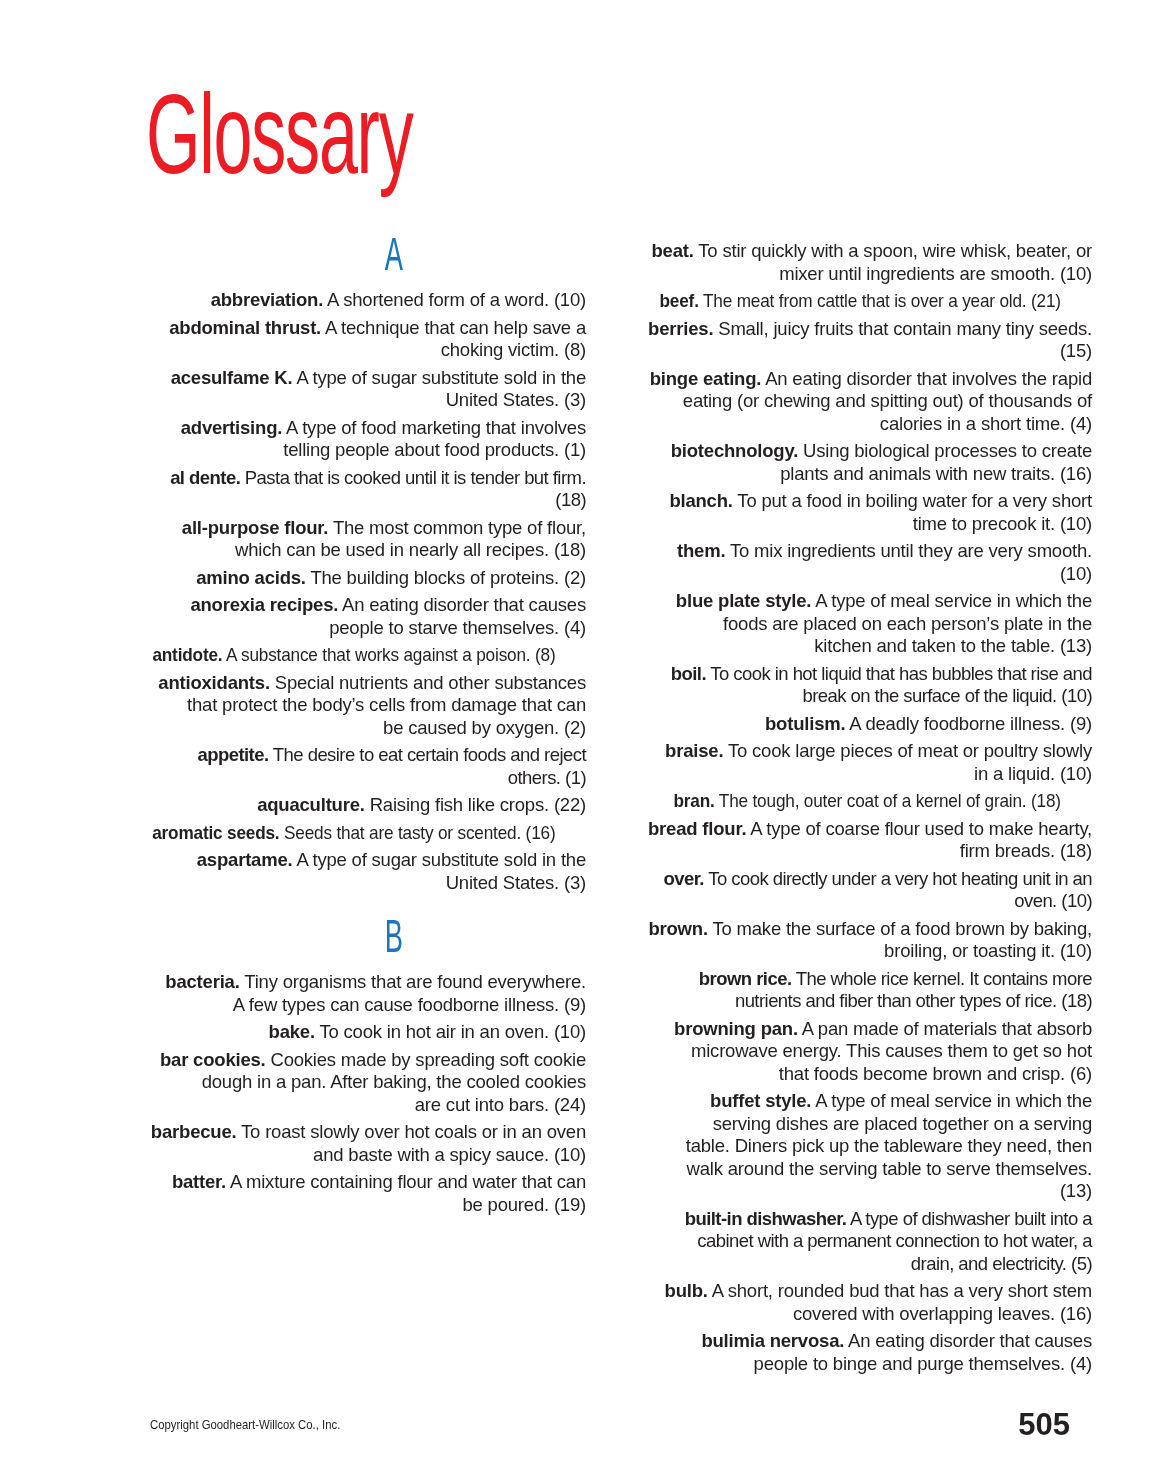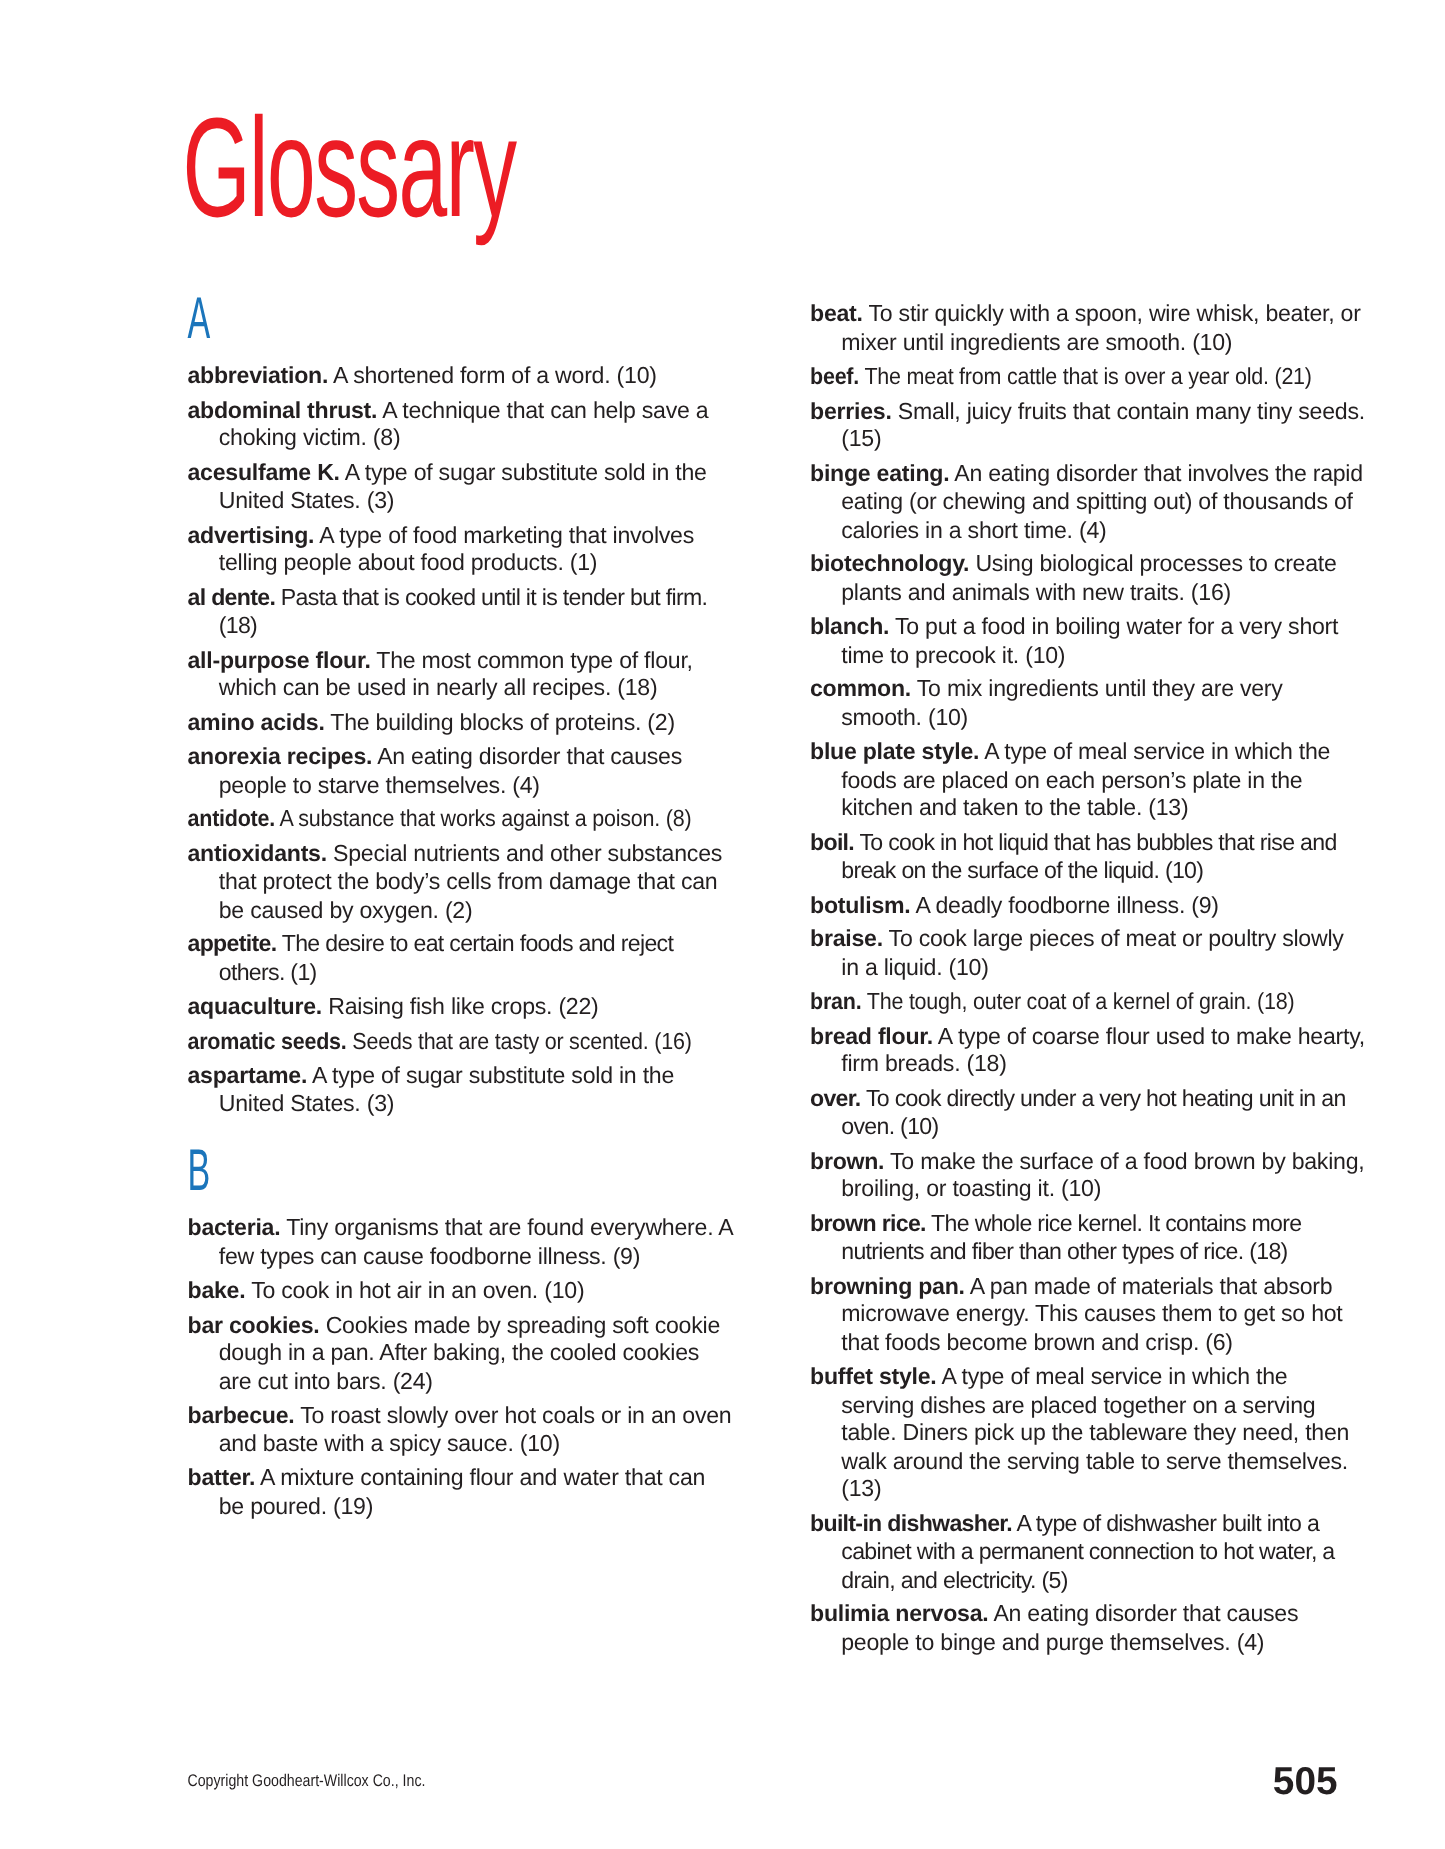--- a/index.html
+++ b/index.html
@@ -4,21 +4,21 @@
 <style>
   html, body { margin: 0; padding: 0; }
   body {
     width: 1156px; height: 1479px;
     background: #ffffff;
     position: relative;
     font-family: "Liberation Sans", "DejaVu Sans", sans-serif;
     color: var(--text, #231F20);
     overflow: hidden;
   }
-  .page { position: absolute; inset: 0; }
+  .page { position: absolute; inset: 0; text-align: right; }
 
   .page-title {
     position: absolute;
     left: 146px; top: 78px;
     font-size: 113px;
     line-height: 1;
     font-weight: 400;
     color: var(--red, #EC1C24);
     transform: scaleX(0.62);
     transform-origin: left top;
@@ -106,31 +106,32 @@
       <p class="entry"><b class="term">barbecue.</b><span> To roast slowly over hot coals or in an oven and baste with a spicy sauce. (10)</span></p>
       <p class="entry"><b class="term">batter.</b><span> A mixture containing flour and water that can be poured. (19)</span></p>
     </div>
   <div class="col col-right" id="col-right">
       <p class="entry"><b class="term">beat.</b><span> To stir quickly with a spoon, wire whisk, beater, or mixer until ingredients are smooth. (10)</span></p>
       <p class="entry condensed"><b class="term">beef.</b><span> The meat from cattle that is over a year old. (21)</span></p>
       <p class="entry"><b class="term">berries.</b><span> Small, juicy fruits that contain many tiny seeds. (15)</span></p>
       <p class="entry"><b class="term">binge eating.</b><span> An eating disorder that involves the rapid eating (or chewing and spitting out) of thousands of calories in a short time. (4)</span></p>
       <p class="entry"><b class="term">biotechnology.</b><span> Using biological processes to create plants and animals with new traits. (16)</span></p>
       <p class="entry"><b class="term">blanch.</b><span> To put a food in boiling water for a very short time to precook it. (10)</span></p>
-      <p class="entry"><b class="term">common.</b><span> To mix ingredients until they are very smooth. (10)</span></p>
+      <p class="entry"><b class="term">them.</b><span> To mix ingredients until they are very smooth. (10)</span></p>
       <p class="entry"><b class="term">blue plate style.</b><span> A type of meal service in which the foods are placed on each person’s plate in the kitchen and taken to the table. (13)</span></p>
       <p class="entry tight"><b class="term">boil.</b><span> To cook in hot liquid that has bubbles that rise and break on the surface of the liquid. (10)</span></p>
       <p class="entry"><b class="term">botulism.</b><span> A deadly foodborne illness. (9)</span></p>
       <p class="entry"><b class="term">braise.</b><span> To cook large pieces of meat or poultry slowly in a liquid. (10)</span></p>
       <p class="entry condensed"><b class="term">bran.</b><span> The tough, outer coat of a kernel of grain. (18)</span></p>
       <p class="entry"><b class="term">bread flour.</b><span> A type of coarse flour used to make hearty, firm breads. (18)</span></p>
       <p class="entry tight"><b class="term">over.</b><span> To cook directly under a very hot heating unit in an oven. (10)</span></p>
       <p class="entry"><b class="term">brown.</b><span> To make the surface of a food brown by baking, broiling, or toasting it. (10)</span></p>
       <p class="entry tight"><b class="term">brown rice.</b><span> The whole rice kernel. It contains more nutrients and fiber than other types of rice. (18)</span></p>
       <p class="entry"><b class="term">browning pan.</b><span> A pan made of materials that absorb microwave energy. This causes them to get so hot that foods become brown and crisp. (6)</span></p>
       <p class="entry"><b class="term">buffet style.</b><span> A type of meal service in which the serving dishes are placed together on a serving table. Diners pick up the tableware they need, then walk around the serving table to serve themselves. (13)</span></p>
       <p class="entry tight"><b class="term">built-in dishwasher.</b><span> A type of dishwasher built into a cabinet with a permanent connection to hot water, a drain, and electricity. (5)</span></p>
+      <p class="entry"><b class="term">bulb.</b><span> A short, rounded bud that has a very short stem covered with overlapping leaves. (16)</span></p>
       <p class="entry"><b class="term">bulimia nervosa.</b><span> An eating disorder that causes people to binge and purge themselves. (4)</span></p>
     </div>
 
   <div class="copyright">Copyright Goodheart-Willcox Co., Inc.</div>
   <div class="page-number">505</div>
 </div>
 
 </body></html>

